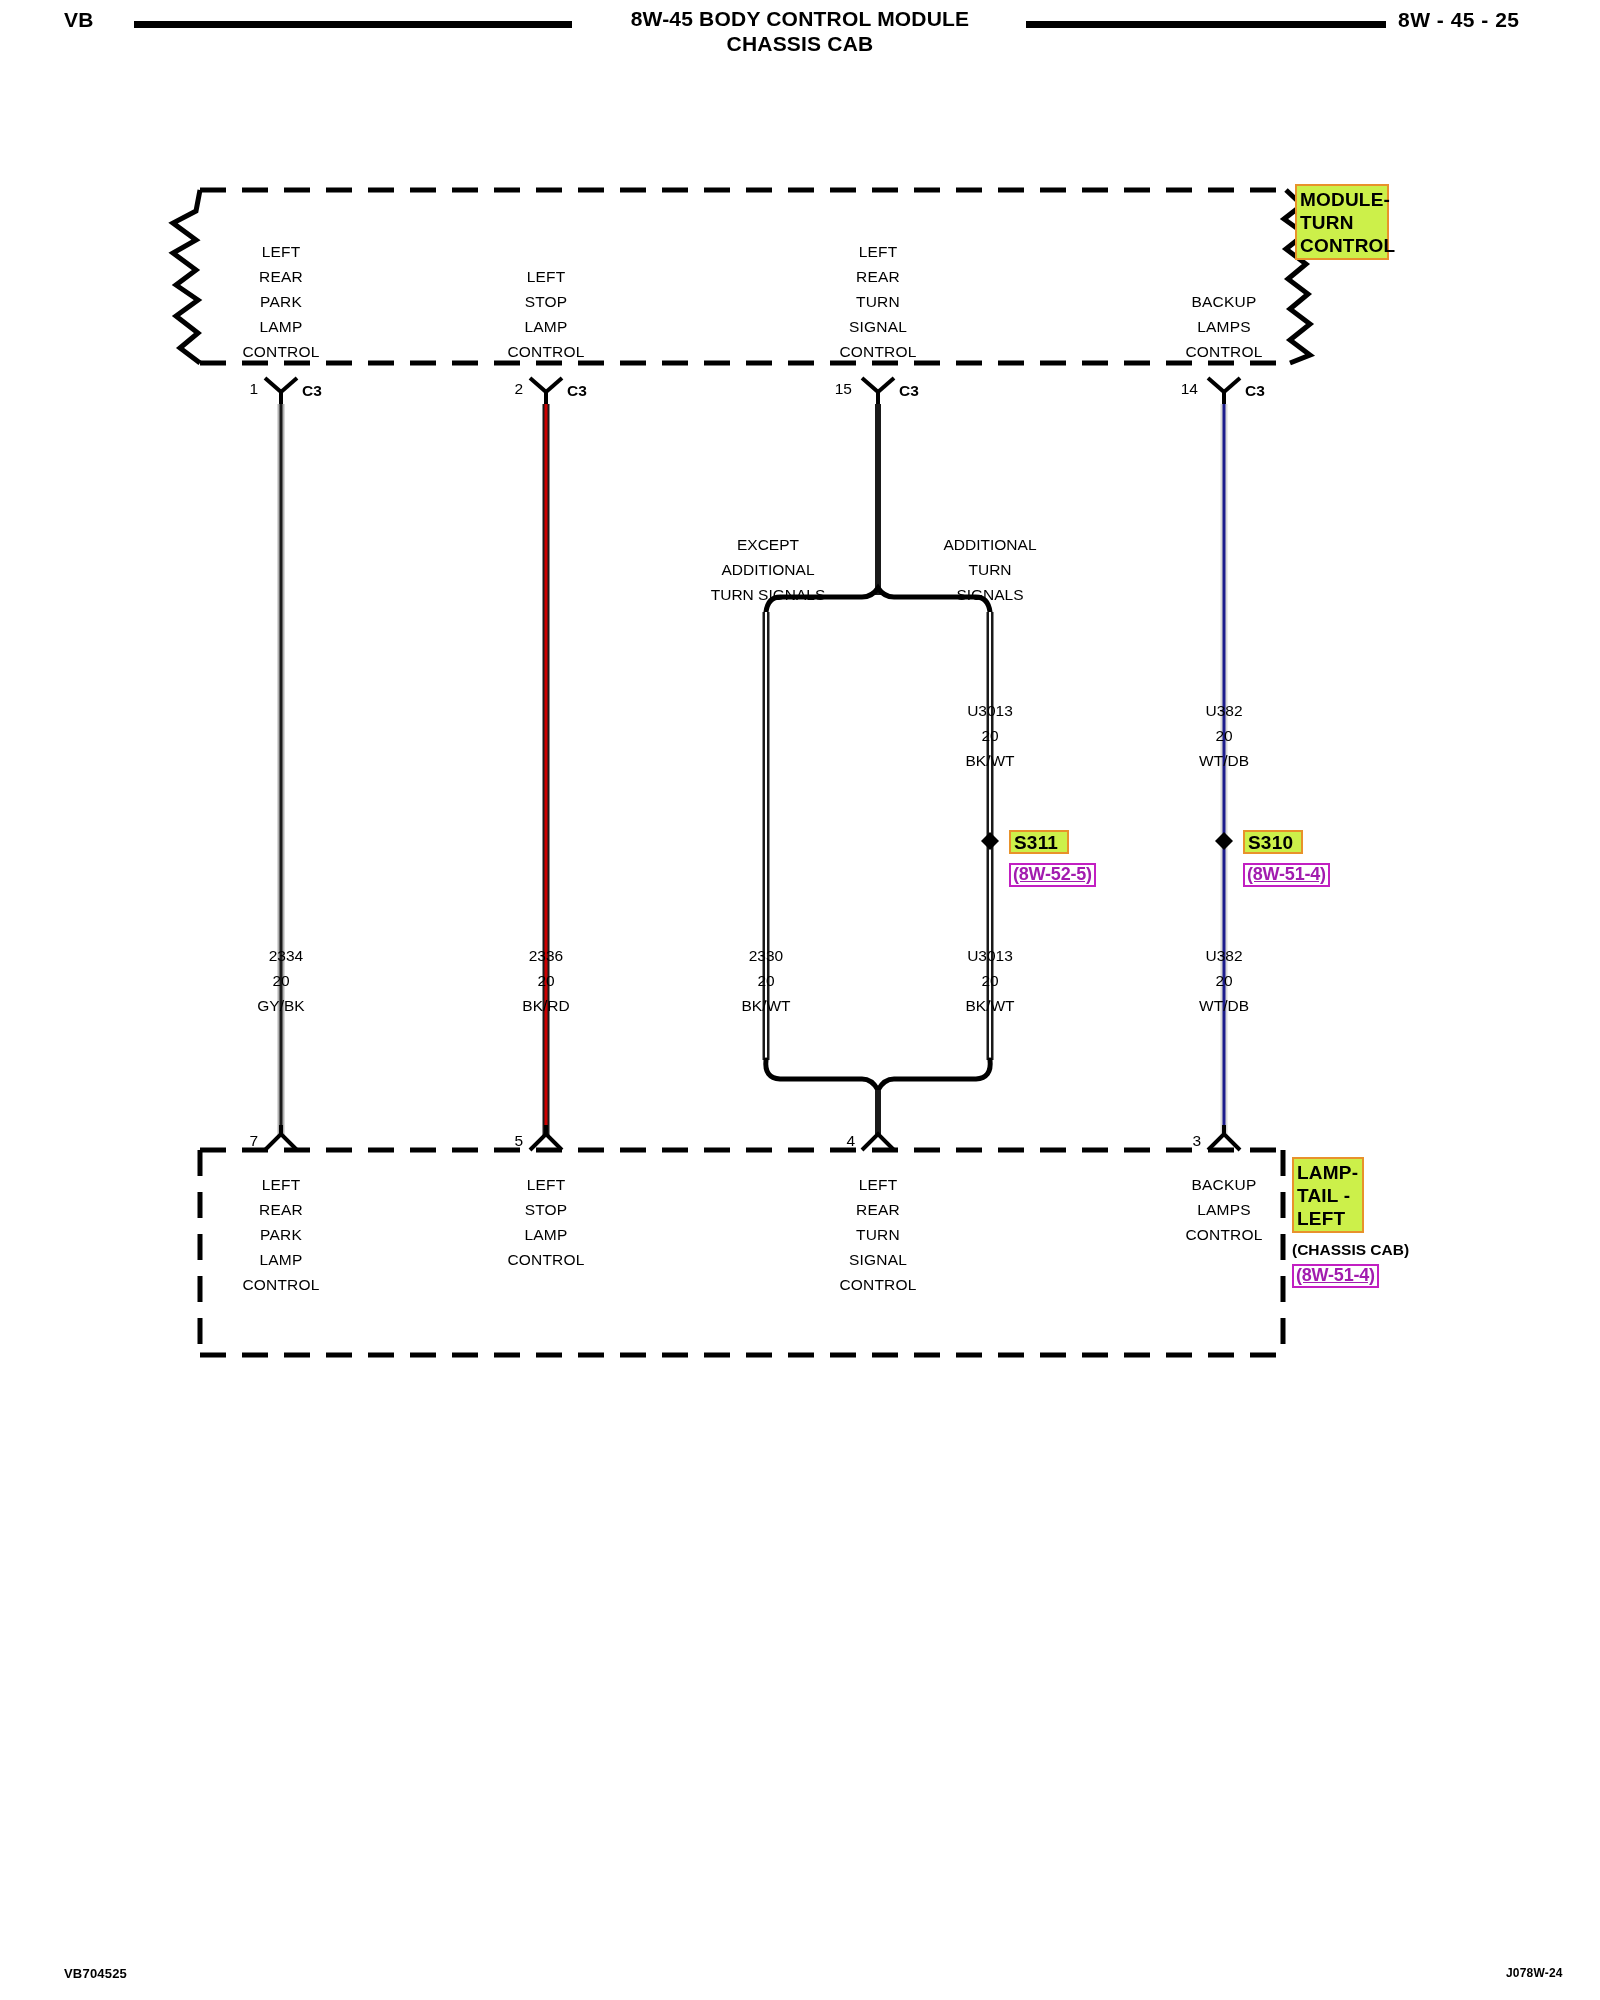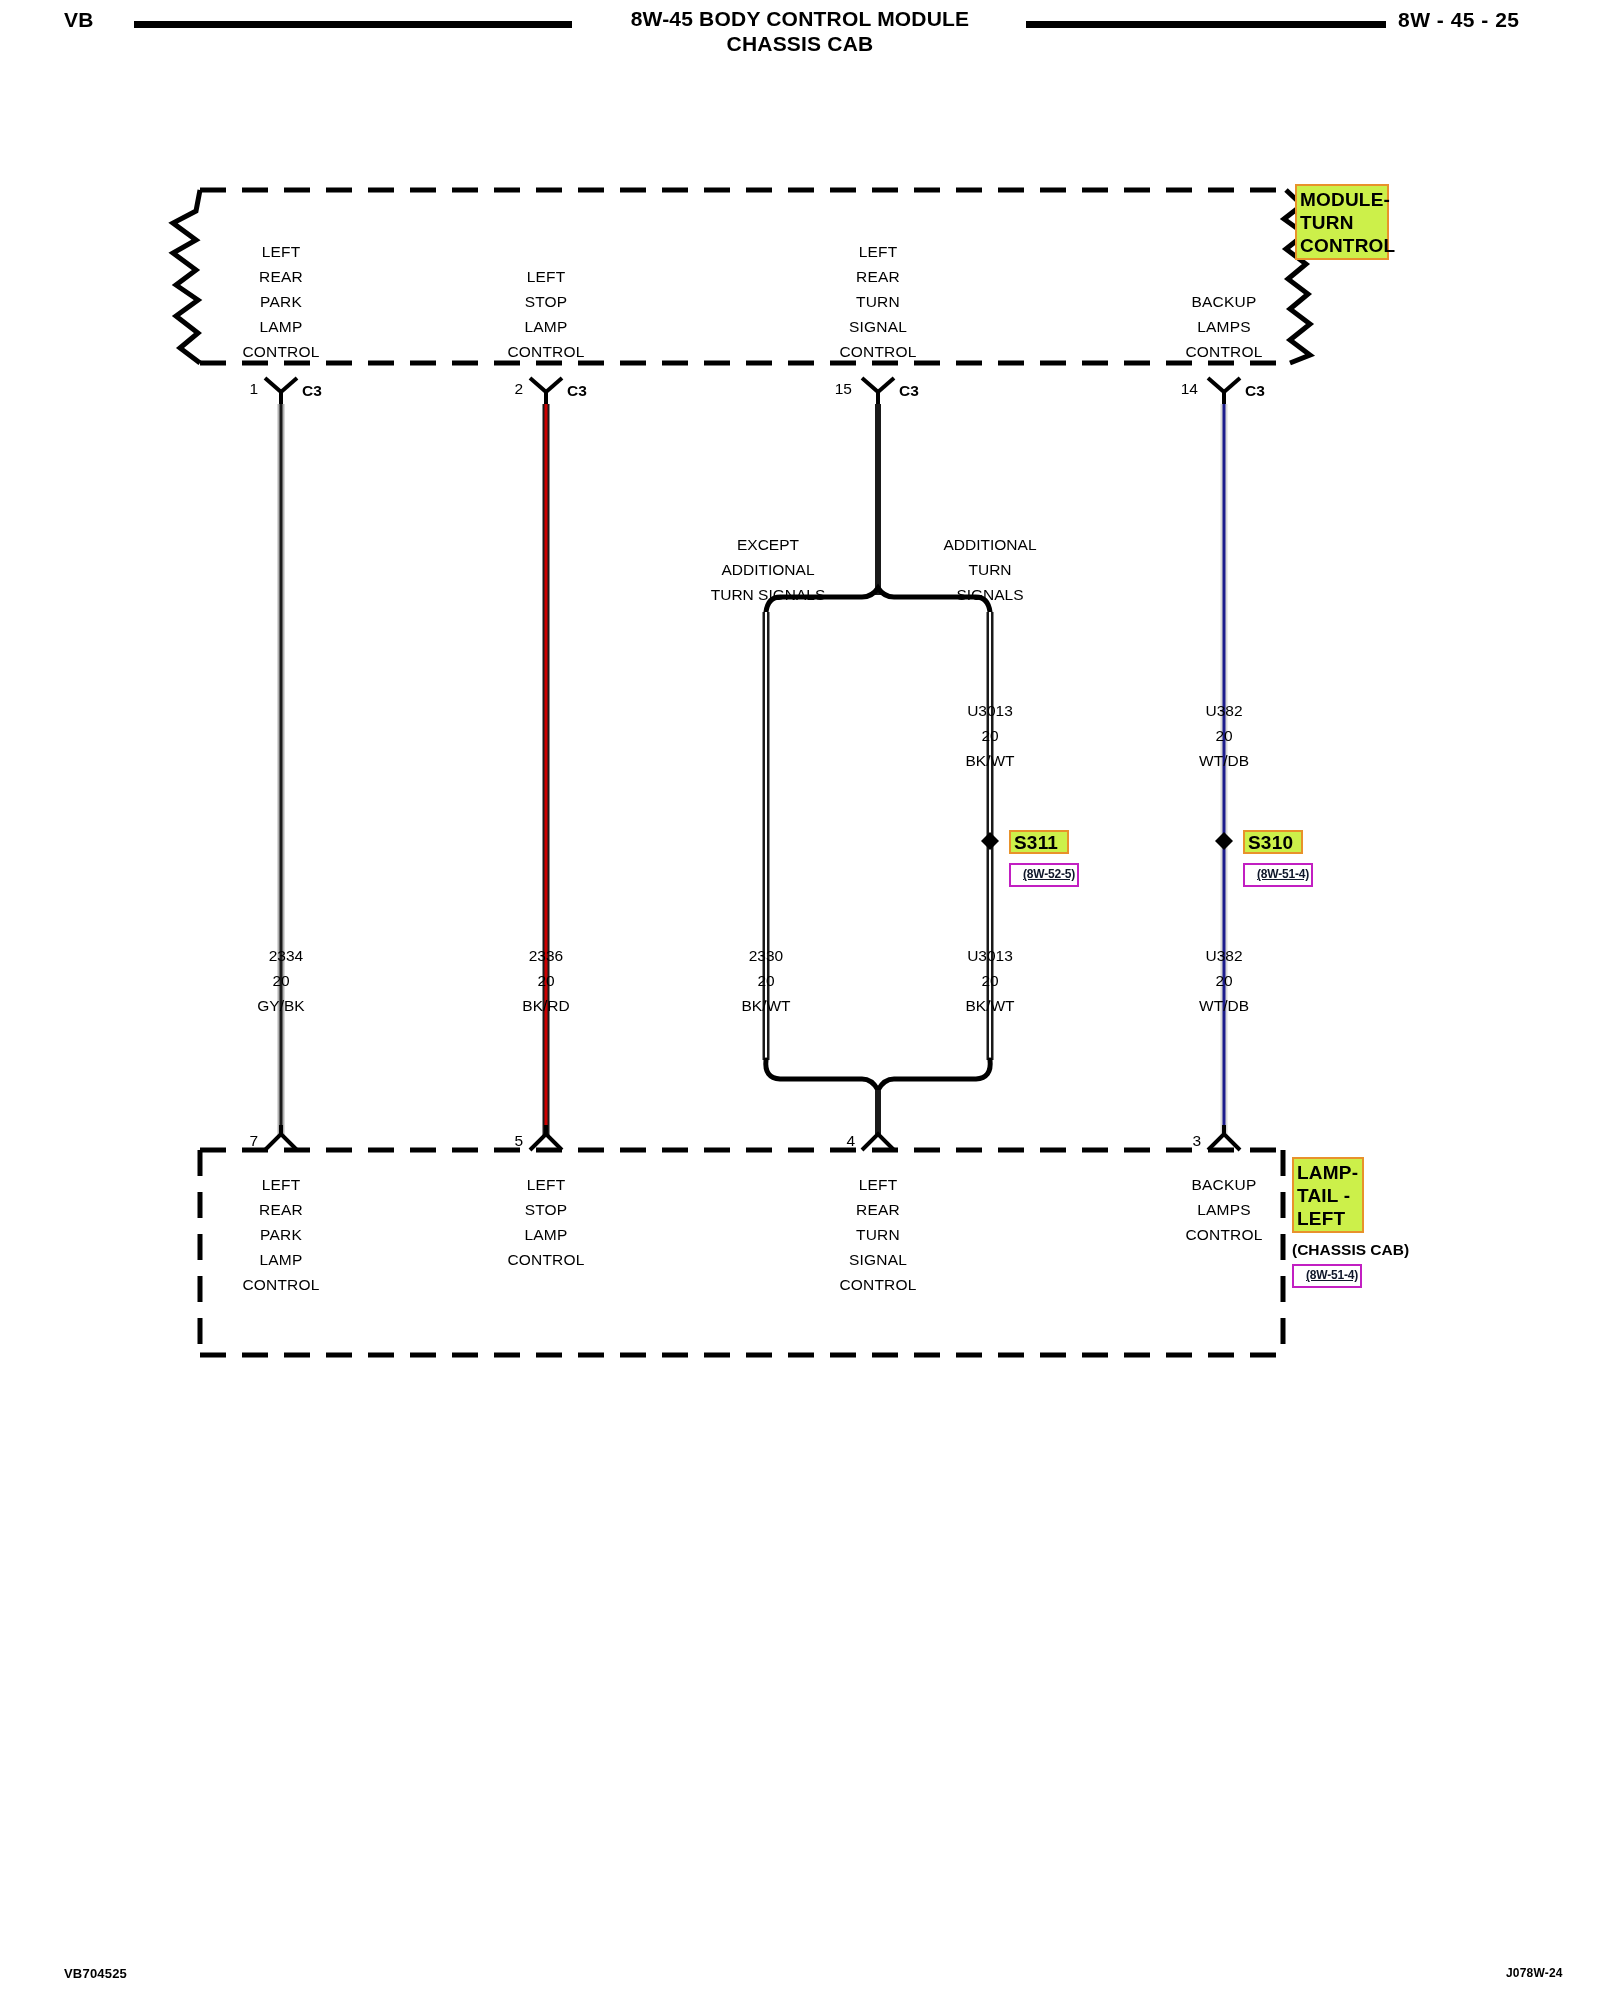--- a/index.html
+++ b/index.html
@@ -108,25 +108,25 @@
     line-height: 23px;
     padding: 2px 3px 3px 3px;
     box-sizing: border-box;
     color: #000;
     letter-spacing: .2px;
   }
   .hl-ref {
     position: absolute;
     background: #ffffff;
     border: 2px solid #c21fc2;
-    color: #0f172a;
-    font-size: 12px;
+    color: #a21caf;
+    font-size: 18px;
     font-weight: bold;
     line-height: 17px;
-    padding: 1px 2px 2px 12px;
+    padding: 1px 2px 2px 2px;
     box-sizing: border-box;
     text-decoration: underline;
     letter-spacing: -.2px;
     white-space: nowrap;
   }
   .plainbold {
     position: absolute;
     font-size: 15.5px;
     font-weight: bold;
     white-space: nowrap;

